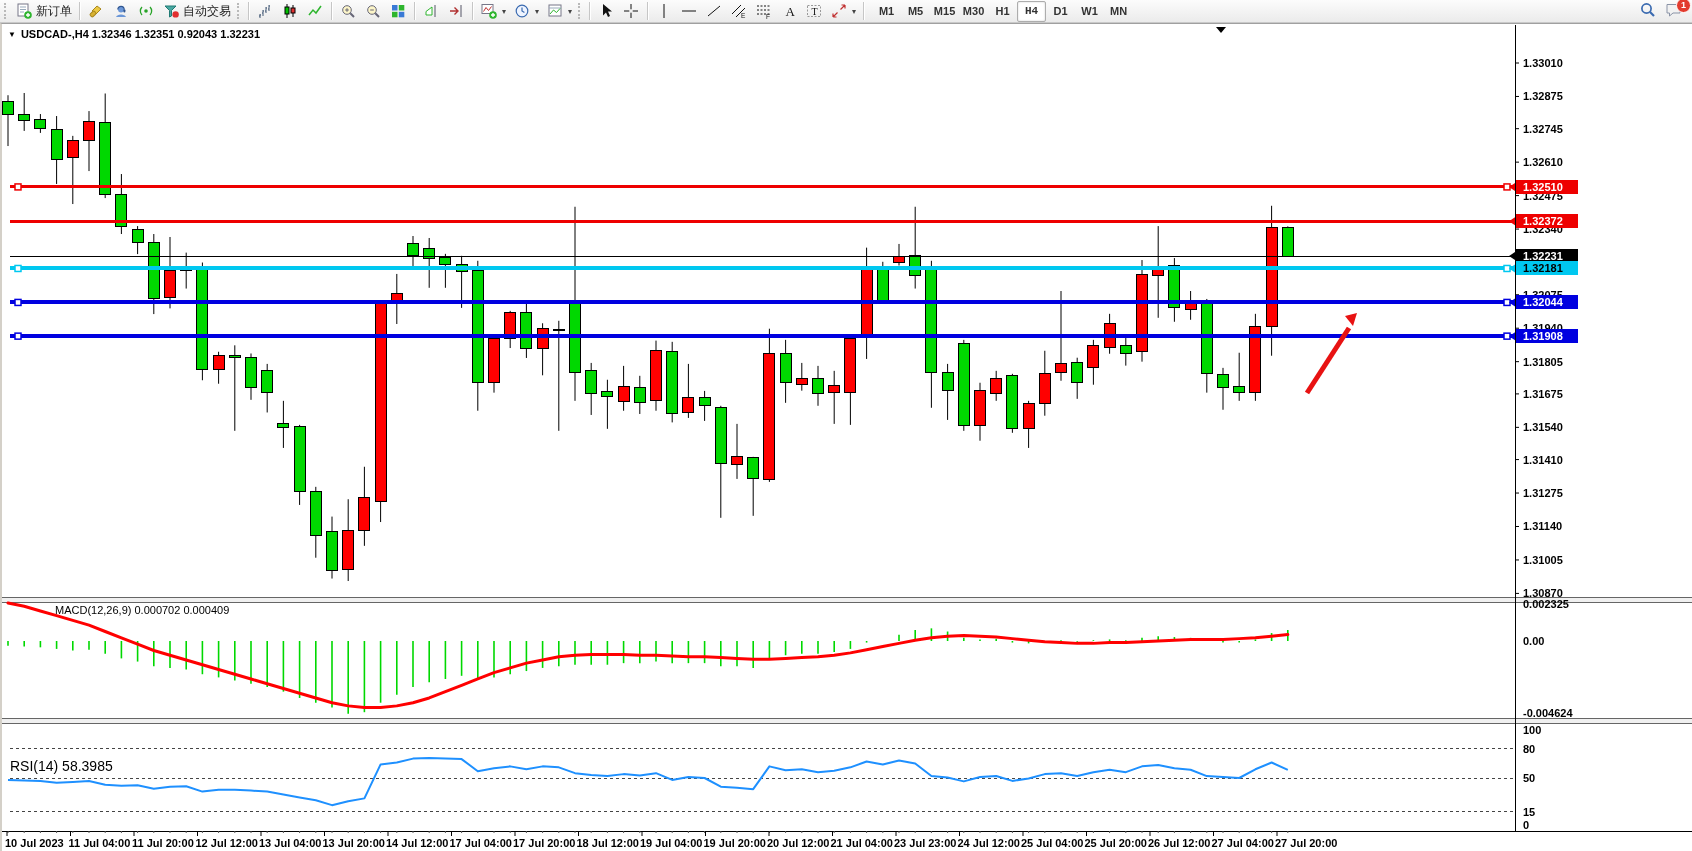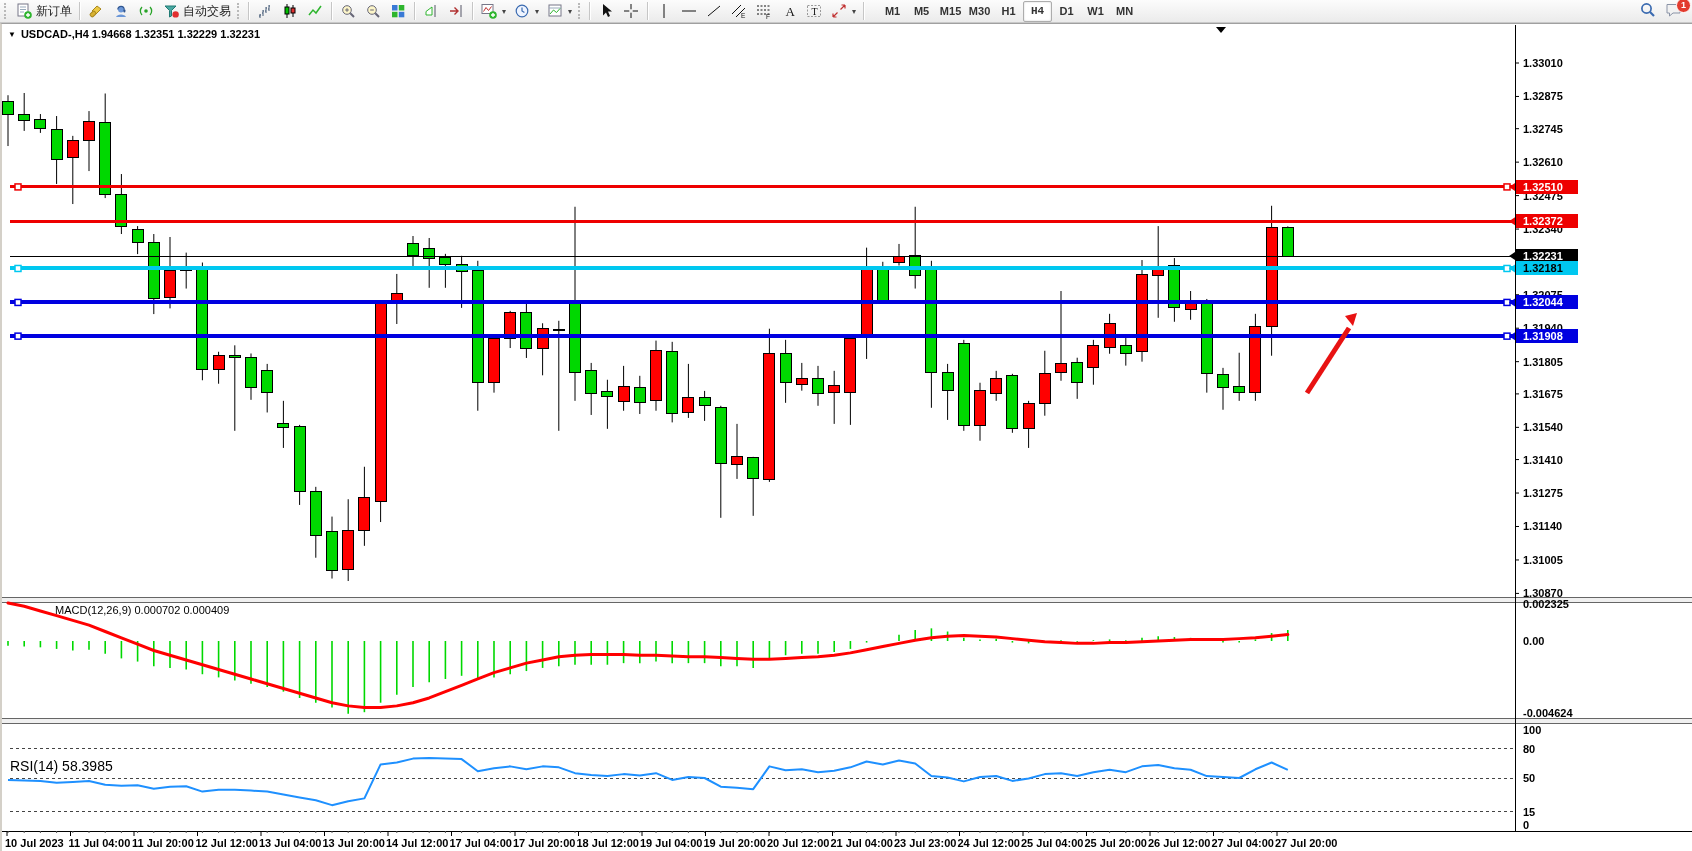--- a/index.html
+++ b/index.html
@@ -258,21 +258,21 @@
     </div>
     <div class="tbtn">
       <span>
         <svg width="17" height="16">
           <path d="M2 14l4.5-4.5M2 14h3.5M2 14v-3.5M14 2L9.5 6.5M14 2h-3.5M14 2v3.5" stroke="#c03030" fill="none" stroke-width="1.2"></path>
         </svg>
       </span>
       <span class="dd">▾</span>
     </div>
     <div class="tbsep"></div>
-    <div style="display: flex; align-items: center; margin-left: 10px;">
+    <div style="display: flex; align-items: center; margin-left: 4px;">
       <div class="tfbtn">
         <span class="tflabel">M1</span>
       </div>
       <div class="tfbtn">
         <span class="tflabel">M5</span>
       </div>
       <div class="tfbtn">
         <span class="tflabel">M15</span>
       </div>
       <div class="tfbtn">
@@ -775,17 +775,17 @@
         <rect x="0" y="850" width="1692" height="8" fill="#f0f0f0"></rect>
       </g>
       <path d="M1214 26 h10 l-5 6 z" fill="#000"></path>
       <g>
         <line x1="1305" y1="392" x2="1347" y2="327" stroke="#e81212" stroke-width="5"></line>
         <path d="M1355 312 L1343 315 L1351 325 z" fill="#e81212"></path>
       </g>
     </svg>
   <div class="overlay" id="chart-title">
     <span class="tri">▼</span>
-    <span>USDCAD-,H4  1.94668 1.32351 1.32229 1.32231</span>
+    <span>USDCAD-,H4  1.32346 1.32351 0.92043 1.32231</span>
   </div>
   <div class="overlay" id="macd-label">MACD(12,26,9) 0.000702 0.000409</div>
   <div class="overlay" id="rsi-label">RSI(14) 58.3985</div>
 </div>
 
 </body></html>

